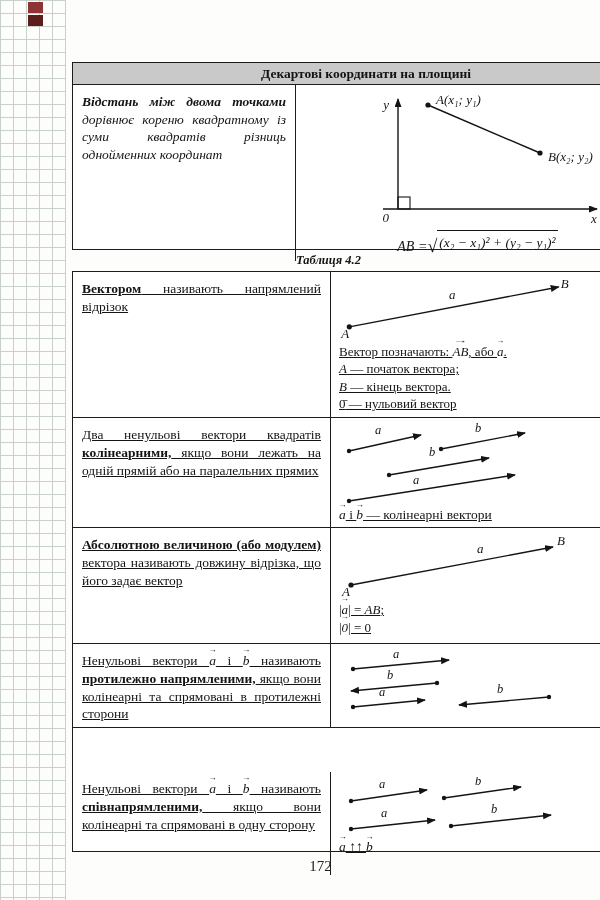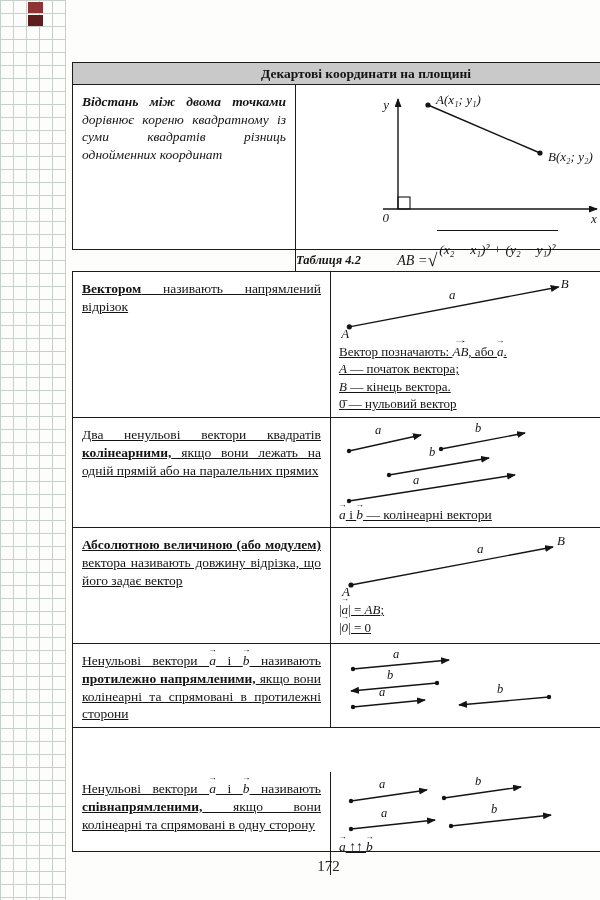--- a/index.html
+++ b/index.html
@@ -56,30 +56,30 @@
   .vec { position:relative; display:inline-block; font-style:italic; }
   .vec::after {
     content:"→"; position:absolute; left:50%; top:-0.72em;
     transform:translateX(-50%);
     font-size:0.62em; font-style:normal; line-height:1;
   }
   .vecw::after { transform:translateX(-50%) scaleX(1.8); }
 
   .formula { display:flex; align-items:flex-end; font-style:italic; font-size:14px; margin-top:3px; }
   .sqrt-sym { font-style:normal; font-size:18px; line-height:1; margin-top:-2px; }
-  .rad { border-top:1.2px solid #141414; font-size:13.5px; padding:11px 2px; }
+  .rad { border-top:1.2px solid #141414; font-size:13.5px; padding:4px 2px; }
 
   .notes { margin-top:4px; font-size:13px; line-height:1.35; }
   .dcap { font-size:13.5px; margin-top:2px; }
 
   .tbl-caption {
     position:absolute; top:253px; left:72px; width:513px;
     text-align:center; font-weight:bold; font-style:italic; font-size:12.5px;
   }
-  .page-number { position:absolute; top:858px; left:72px; width:513px; text-align:center; font-size:15px; color:#222; }
+  .page-number { position:absolute; top:858px; left:64px; width:513px; text-align:center; font-size:15px; color:#222; }
 
   svg line { stroke:#141414; stroke-width:1.4; }
   svg circle { fill:#141414; }
   svg rect.ra { fill:none; stroke:#141414; stroke-width:1.1; }
   .svglbl { font-family:"Liberation Serif","DejaVu Serif",serif; font-size:13px; font-style:italic; fill:#141414; }
   .svglbl-sm { font-family:"Liberation Serif","DejaVu Serif",serif; font-size:12.5px; font-style:italic; fill:#141414; }
 </style>
 </head>
 <body>
 

